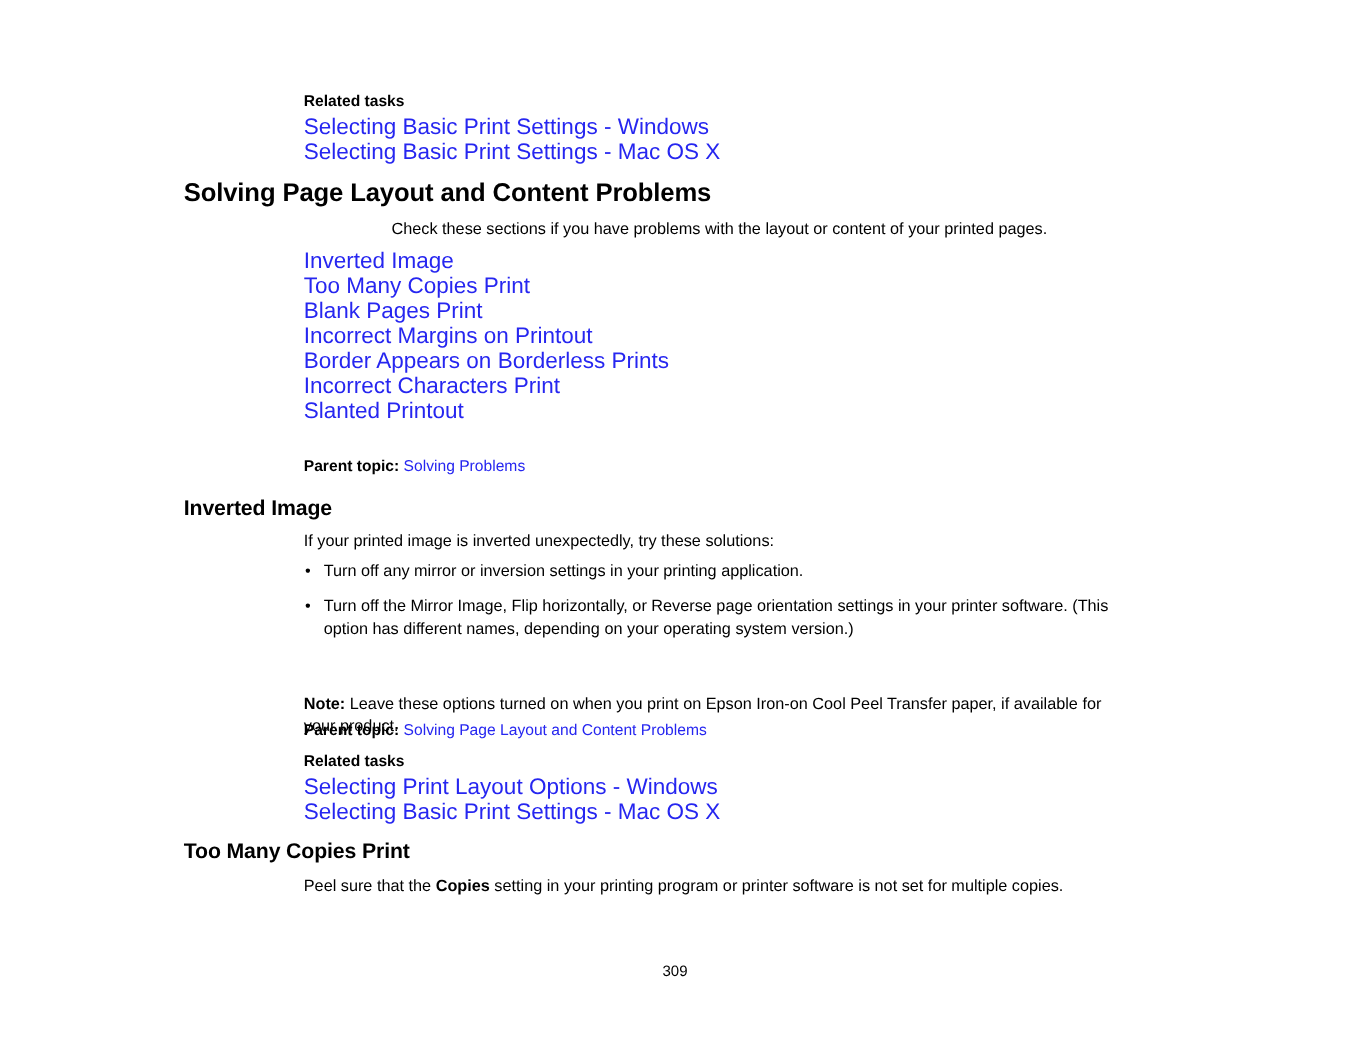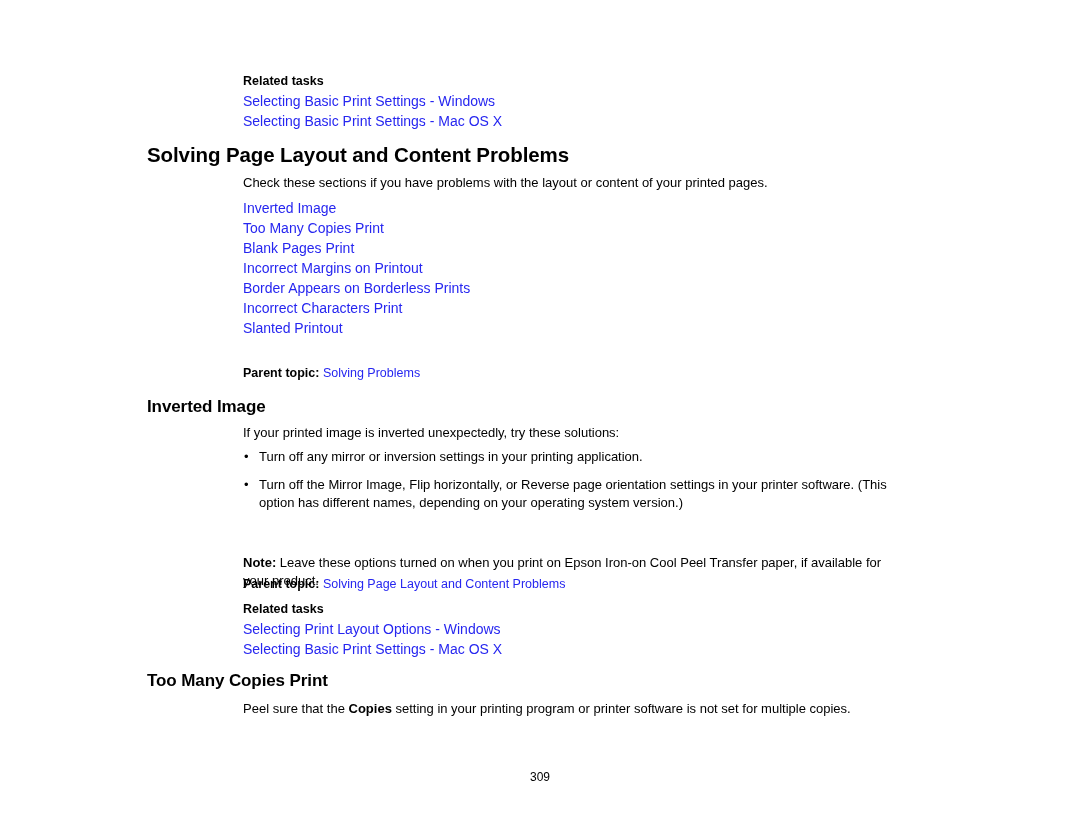--- a/index.html
+++ b/index.html
@@ -37,21 +37,21 @@
   }
 
   .label-bold {
     font-size: 12.5px;
     font-weight: bold;
     line-height: 20px;
     color: #000;
   }
 
   .link {
-    font-size: 14px;
+    font-size: 18px;
     line-height: 20px;
     color: #2626f0;
     text-decoration: none;
     display: block;
     width: fit-content;
     cursor: pointer;
   }
   .link-inline {
     font-size: 12.5px;
     color: #2626f0;
@@ -134,21 +134,21 @@
   <div class="indent" style="top: 71px;">
     <div class="label-bold">Related tasks</div>
     <a class="link">Selecting Basic Print Settings - Windows</a>
     <a class="link">Selecting Basic Print Settings - Mac OS X</a>
   </div>
 
   <div class="flush" style="top: 142px;">
     <h1 class="doc-h1">Solving Page Layout and Content Problems</h1>
   </div>
 
-  <div class="indent" style="top: 174px;">
+  <div class="indent" style="top: 174px; text-align: center;">
     <p class="body">Check these sections if you have problems with the layout or content of your printed pages.</p>
   </div>
 
   <div class="indent" style="top: 198px;">
     <a class="link">Inverted Image</a>
     <a class="link">Too Many Copies Print</a>
     <a class="link">Blank Pages Print</a>
     <a class="link">Incorrect Margins on Printout</a>
     <a class="link">Border Appears on Borderless Prints</a>
     <a class="link">Incorrect Characters Print</a>

